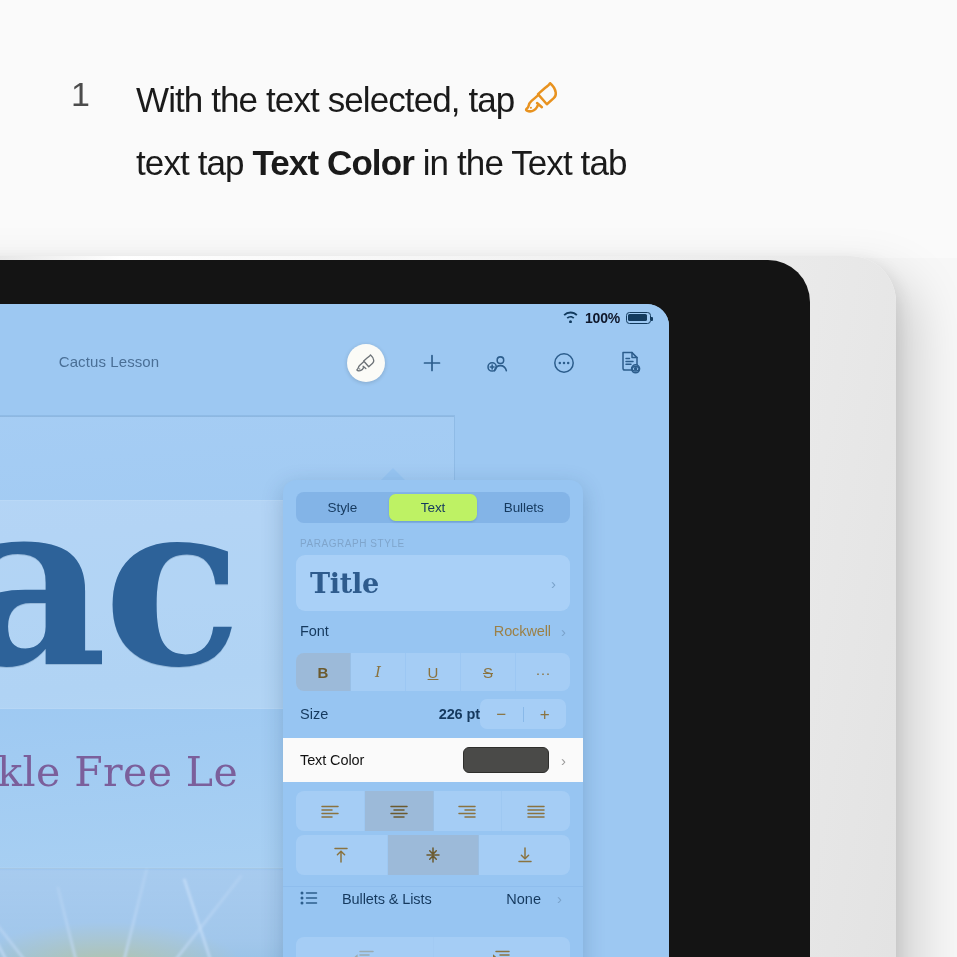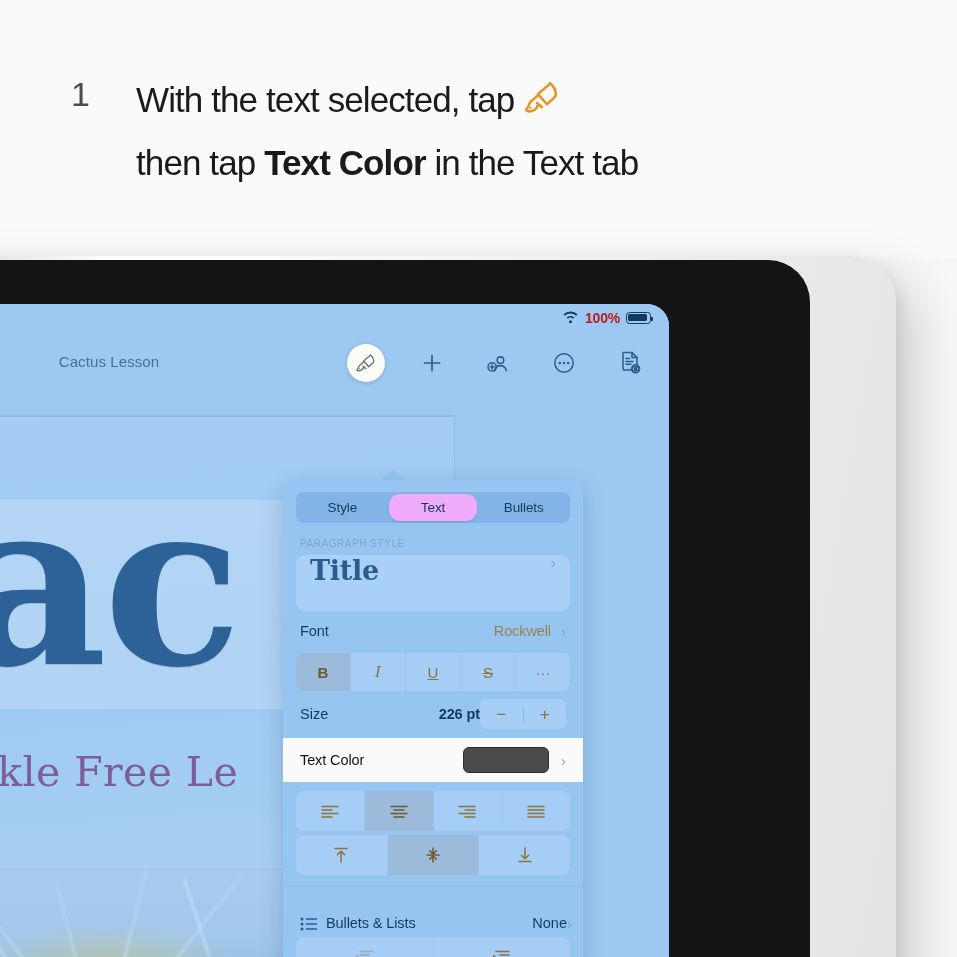--- a/index.html
+++ b/index.html
@@ -81,21 +81,21 @@
   #statusbar {
     position: absolute;
     left: 0; top: 0;
     width: 935px; height: 30px;
     background: #9dc8f2;
   }
   #status-right {
     position: absolute;
     right: 18px; top: 5px;
     display: flex; align-items: center; gap: 6px;
-    color: #b91c1c;
+    color: #0f172a;
   }
   #battery-pct { font-size: 14px; font-weight: 700; letter-spacing: -0.2px; }
   .batt-shell {
     width: 25px; height: 12px;
     border: 1.6px solid #123a5e;
     border-radius: 3.5px;
     position: relative;
   }
   .batt-fill {
     position: absolute; left: 1.4px; top: 1.4px;
@@ -262,38 +262,37 @@
   .seg {
     flex: 1;
     display: flex; align-items: center; justify-content: center;
     font-size: 13.5px;
     color: #15395e;
     border-radius: 6.5px;
     letter-spacing: -.1px;
     text-align: center;
   }
   .seg.on {
-    background: #f0abfc;
+    background: #bef264;
     box-shadow: 0 1px 2px rgba(20,60,100,.18);
-    border-radius: 11px;
   }
 
   .sect-label {
     margin: 15px 0 6px 17px;
     font-size: 10px;
     letter-spacing: .55px;
     color: #7fa5cc;
   }
 
   .para-card {
     margin: 0 13px;
     height: 56px;
     background: rgba(176,212,248,.72);
     border-radius: 9px;
-    display: flex; 
+    display: flex; align-items: center;
     padding: 0 14px;
   }
   #para-name {
     flex: 1;
     font-family: "DejaVu Serif", serif;
     font-weight: 700;
     font-size: 27px;
     color: #2e5b8d;
     letter-spacing: -.3px;
   }
@@ -383,23 +382,23 @@
     color: #8a7340;
     border-right: 1px solid rgba(150,195,240,.45);
   }
   .ab:last-child { border-right: none; }
   .ab.on { background: rgba(150,175,200,.62); }
 
   .sep-line { height: 1px; margin: 11px 0 0 0; background: rgba(130,180,230,.45); }
 
   .icon-row {
     height: 40px;
-    margin: 4px 11px 0 17px;
-    display: flex; align-items: flex-end;
-    font-size: 14.5px; color: #15395e;
+    margin: 4px 21px 0 17px;
+    display: flex; align-items: flex-start;
+    font-size: 14.5px; color: #15395e; gap: 16px;
   }
   .icon-row .ric { width: 26px; color: #2c5d8c; display: flex; align-items: center; }
   .icon-row .lbl { flex: 1; letter-spacing: -.1px; }
 
   .indent-bar {
     margin: 6px 13px 0 13px;
     height: 40px;
     display: flex;
     background: rgba(176,212,248,.55);
     border-radius: 8px;
@@ -422,21 +421,21 @@
     <div id="step-num">1</div>
     <div id="instr-lines">
       <div class="instr-line"><span>With the text selected, tap</span><span class="brush-inline"><svg width="42" height="42" viewBox="0 0 44 44">
               <g fill="none" stroke="#e8921f" stroke-width="2.6" stroke-linecap="round" stroke-linejoin="round">
                 <path d="M30.5 6.5c3.2 2.6 5.4 6.2 5.9 9.9.3 2.4-.4 4.3-2.1 5.8l-7.2 6.3-9.3-10.6 7.3-6.4c1.8-1.5 3.7-2 5.4-5z"></path>
                 <path d="M18.4 18.7l-7.6 6.6c-1.5 1.3-2.4 2.8-2.7 4.5-.3 1.6-1 2.6-2.2 3.5-.8.6-.7 1.5.2 1.9 2.4 1.1 5.2 1 7.4-.4 1.5-.9 2.6-2 3.3-3.4l.7-1.4"></path>
                 <path d="M16.8 27.2l5.1 4.5"></path>
                 <circle cx="10.4" cy="32.2" r="1.1" fill="#e8921f" stroke="none"></circle>
               </g>
             </svg></span></div>
-      <div class="instr-line"><span>then tap </span><b>Text Color</b><span> in the Text tab</span></div>
+      <div class="instr-line"><span>text tap </span><b>Text Color</b><span> in the Text tab</span></div>
     </div>
   </div>
 
   <div id="device">
     <div id="bezel">
       <div id="screen">
 
         <div id="statusbar">
           <div id="status-right">
             <span><svg width="17" height="13" viewBox="0 0 17 13">

